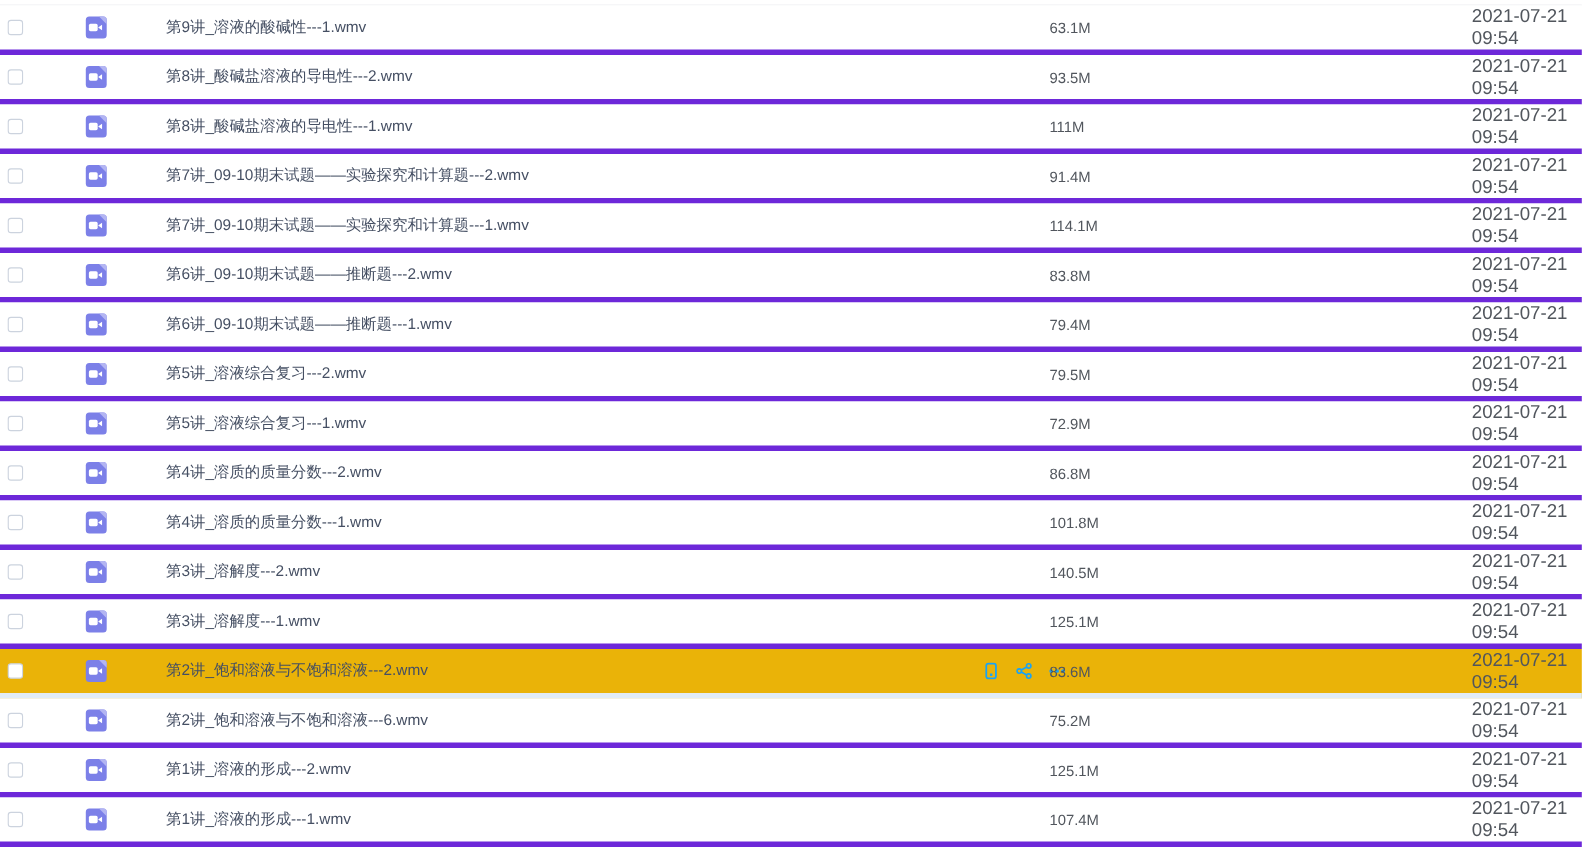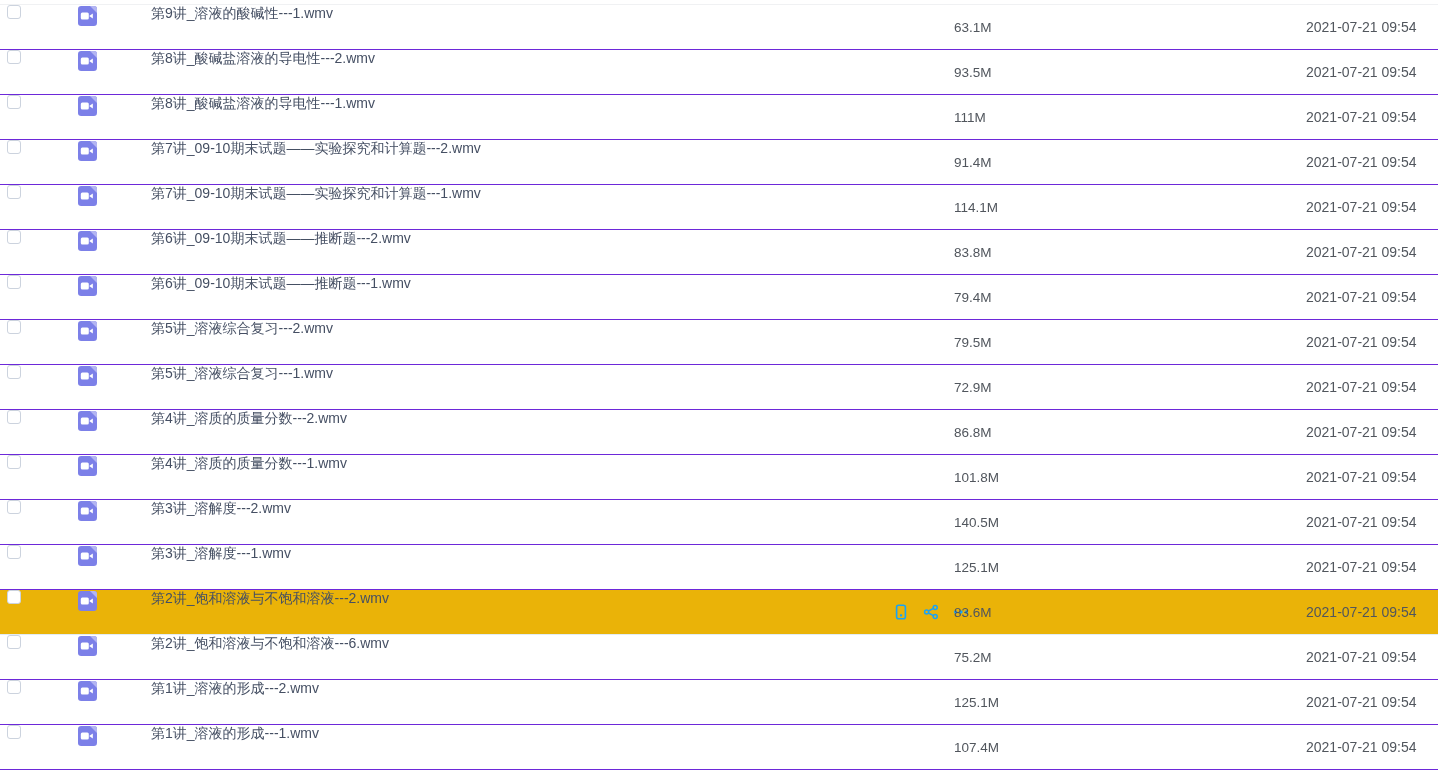--- a/index.html
+++ b/index.html
@@ -17,22 +17,22 @@
     left: 0;
     width: 1438px;
     border-top: 1px solid #f0f1f3;
   }
   .row {
     position: relative;
     box-sizing: border-box;
     height: 45px;
     width: 100%;
     display: flex;
-    align-items: flex-start;
-    border-bottom: 1px solid #6d28d9;
+    align-items: center;
+    border-bottom: 5px solid #6d28d9;
     background: #ffffff;
     gap: 40px;
   }
   .row.highlighted {
     background: #eab308;
     border-bottom-color: #e2ecf4;
   }
   .checkbox {
     box-sizing: border-box;
     width: 14px;
@@ -64,26 +64,26 @@
     left: 954px;
     top: 0;
     height: 100%;
     display: flex;
     align-items: center;
     font-size: 13.5px;
     color: #51565d;
   }
   .file-date {
     position: absolute;
-    left: 1306px;
+    left: 1338px;
     top: 0;
     height: 100%;
     display: flex;
     align-items: center;
-    font-size: 14px;
+    font-size: 17px;
     color: #51565d;
   }
   .row-actions {
     position: absolute;
     left: 893px;
     top: 0;
     height: 100%;
     display: flex;
     align-items: center;
     gap: 14px;

